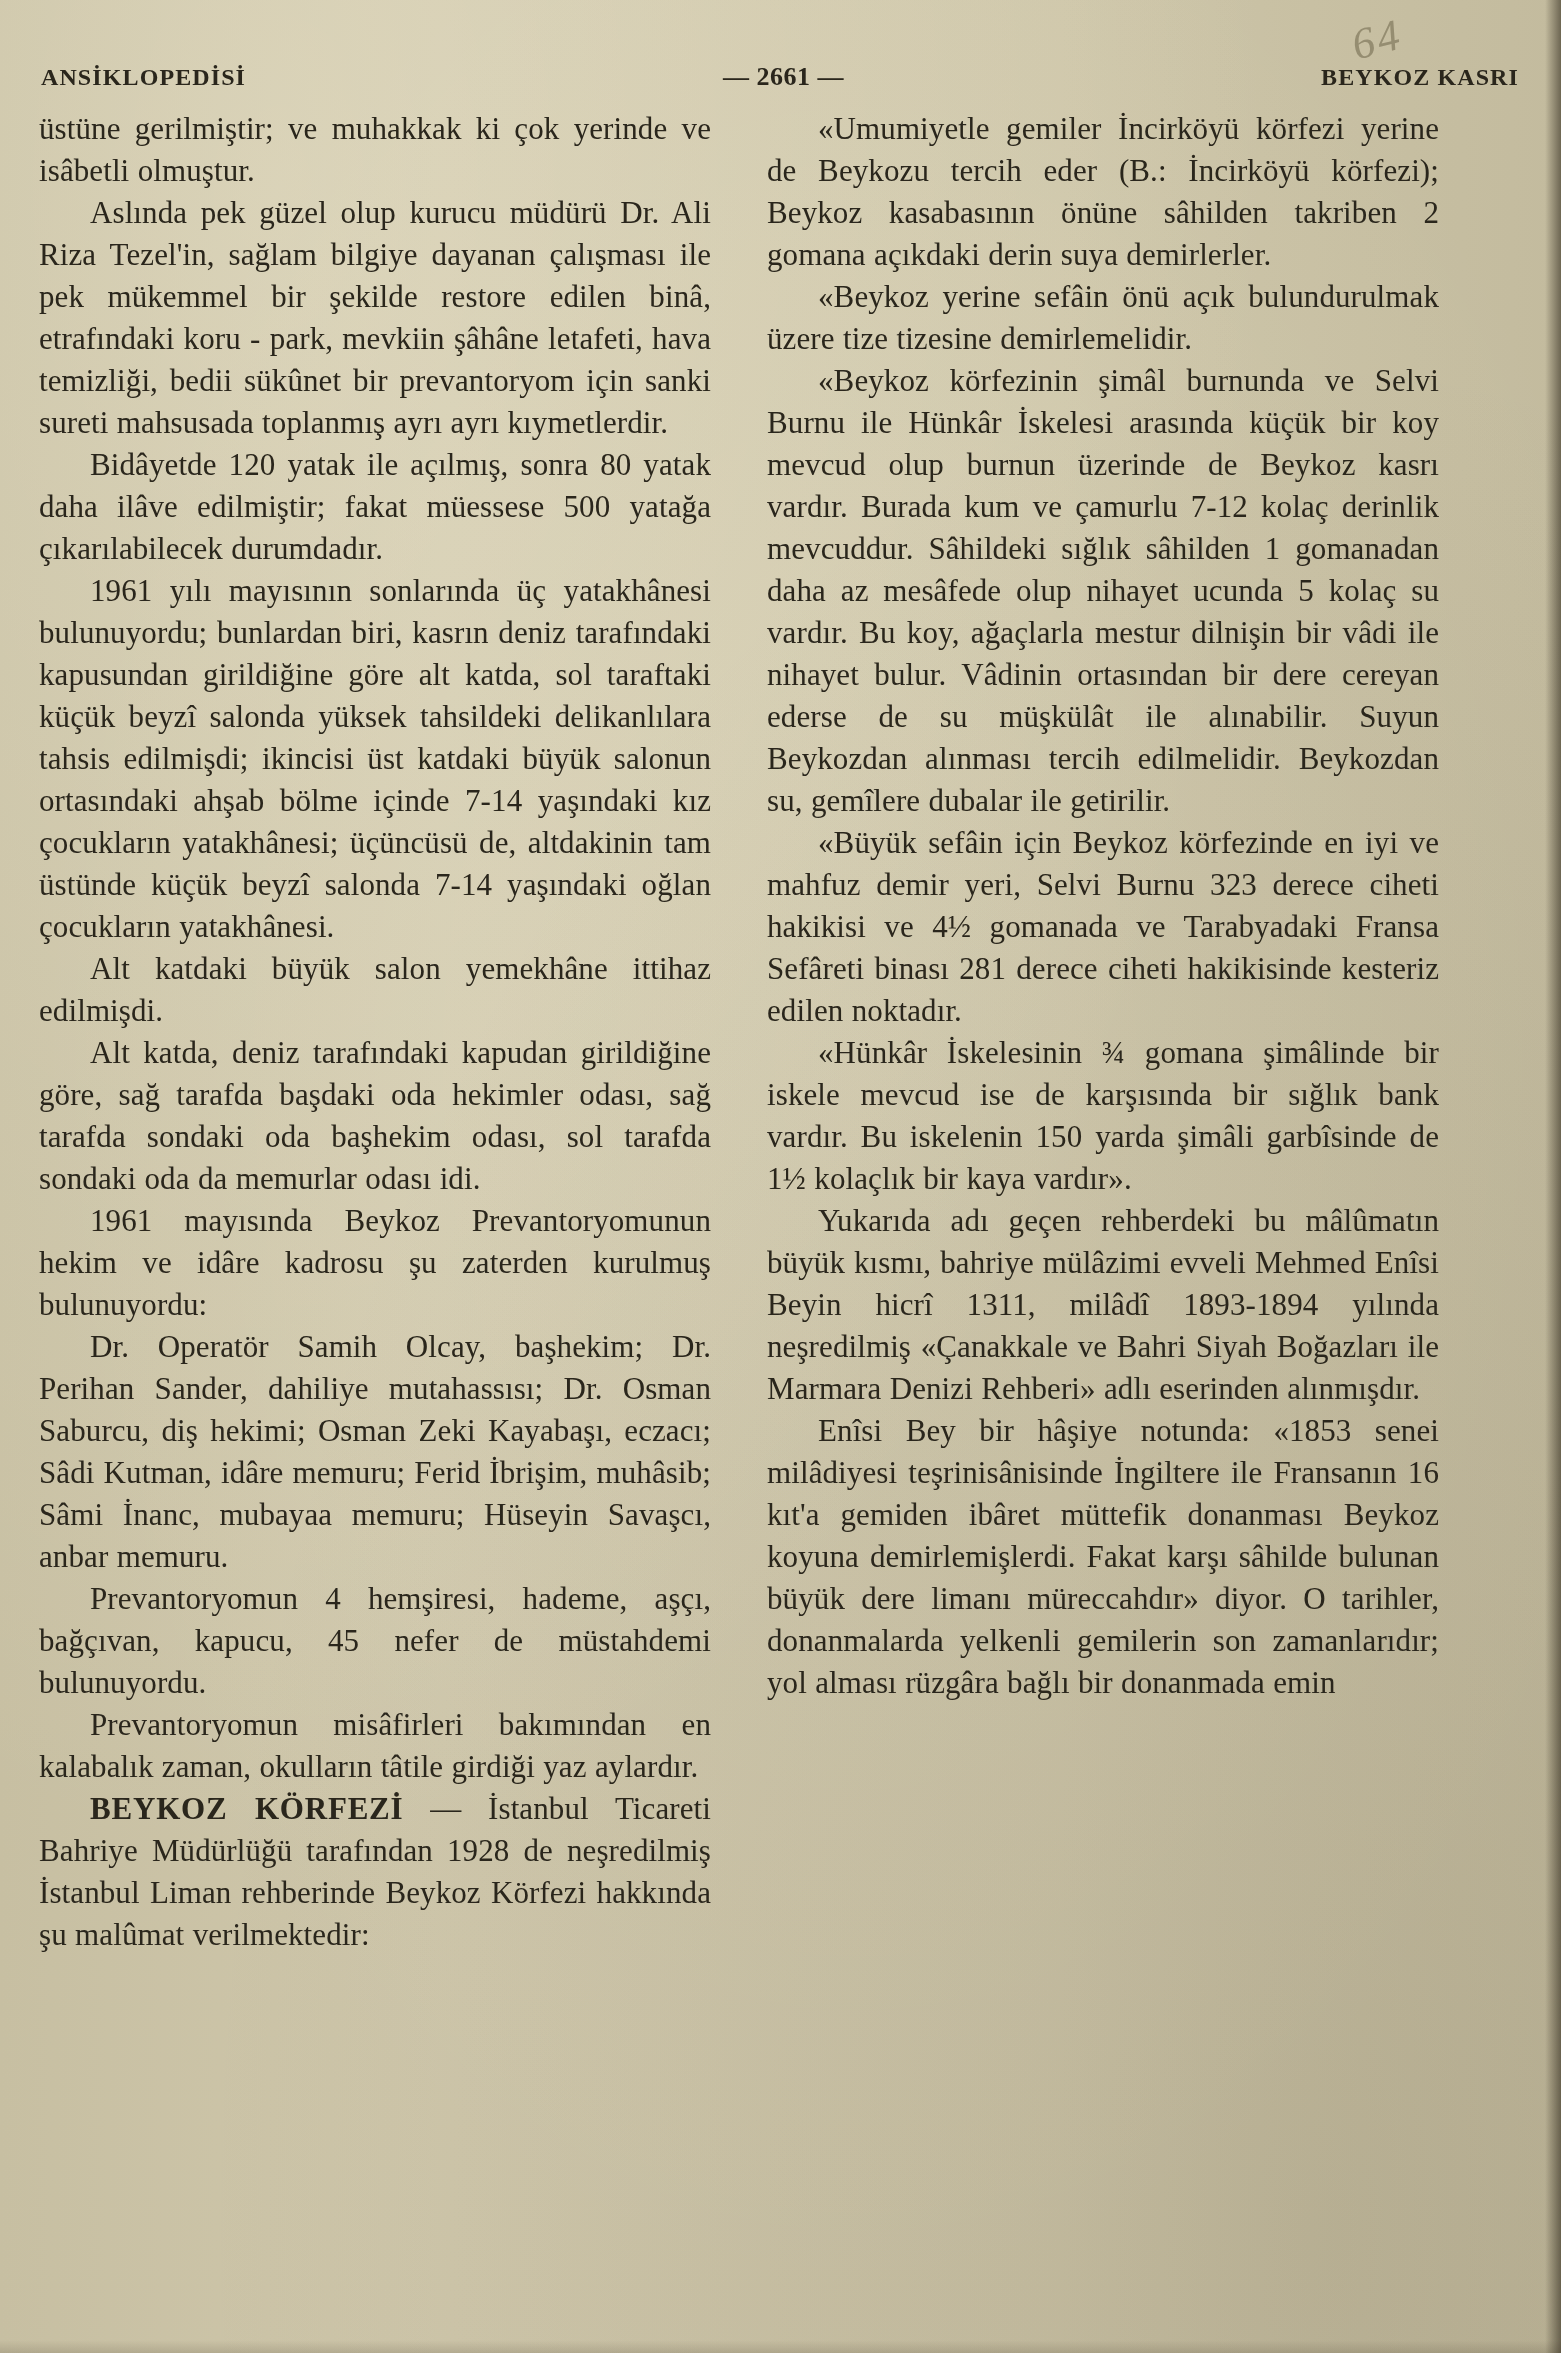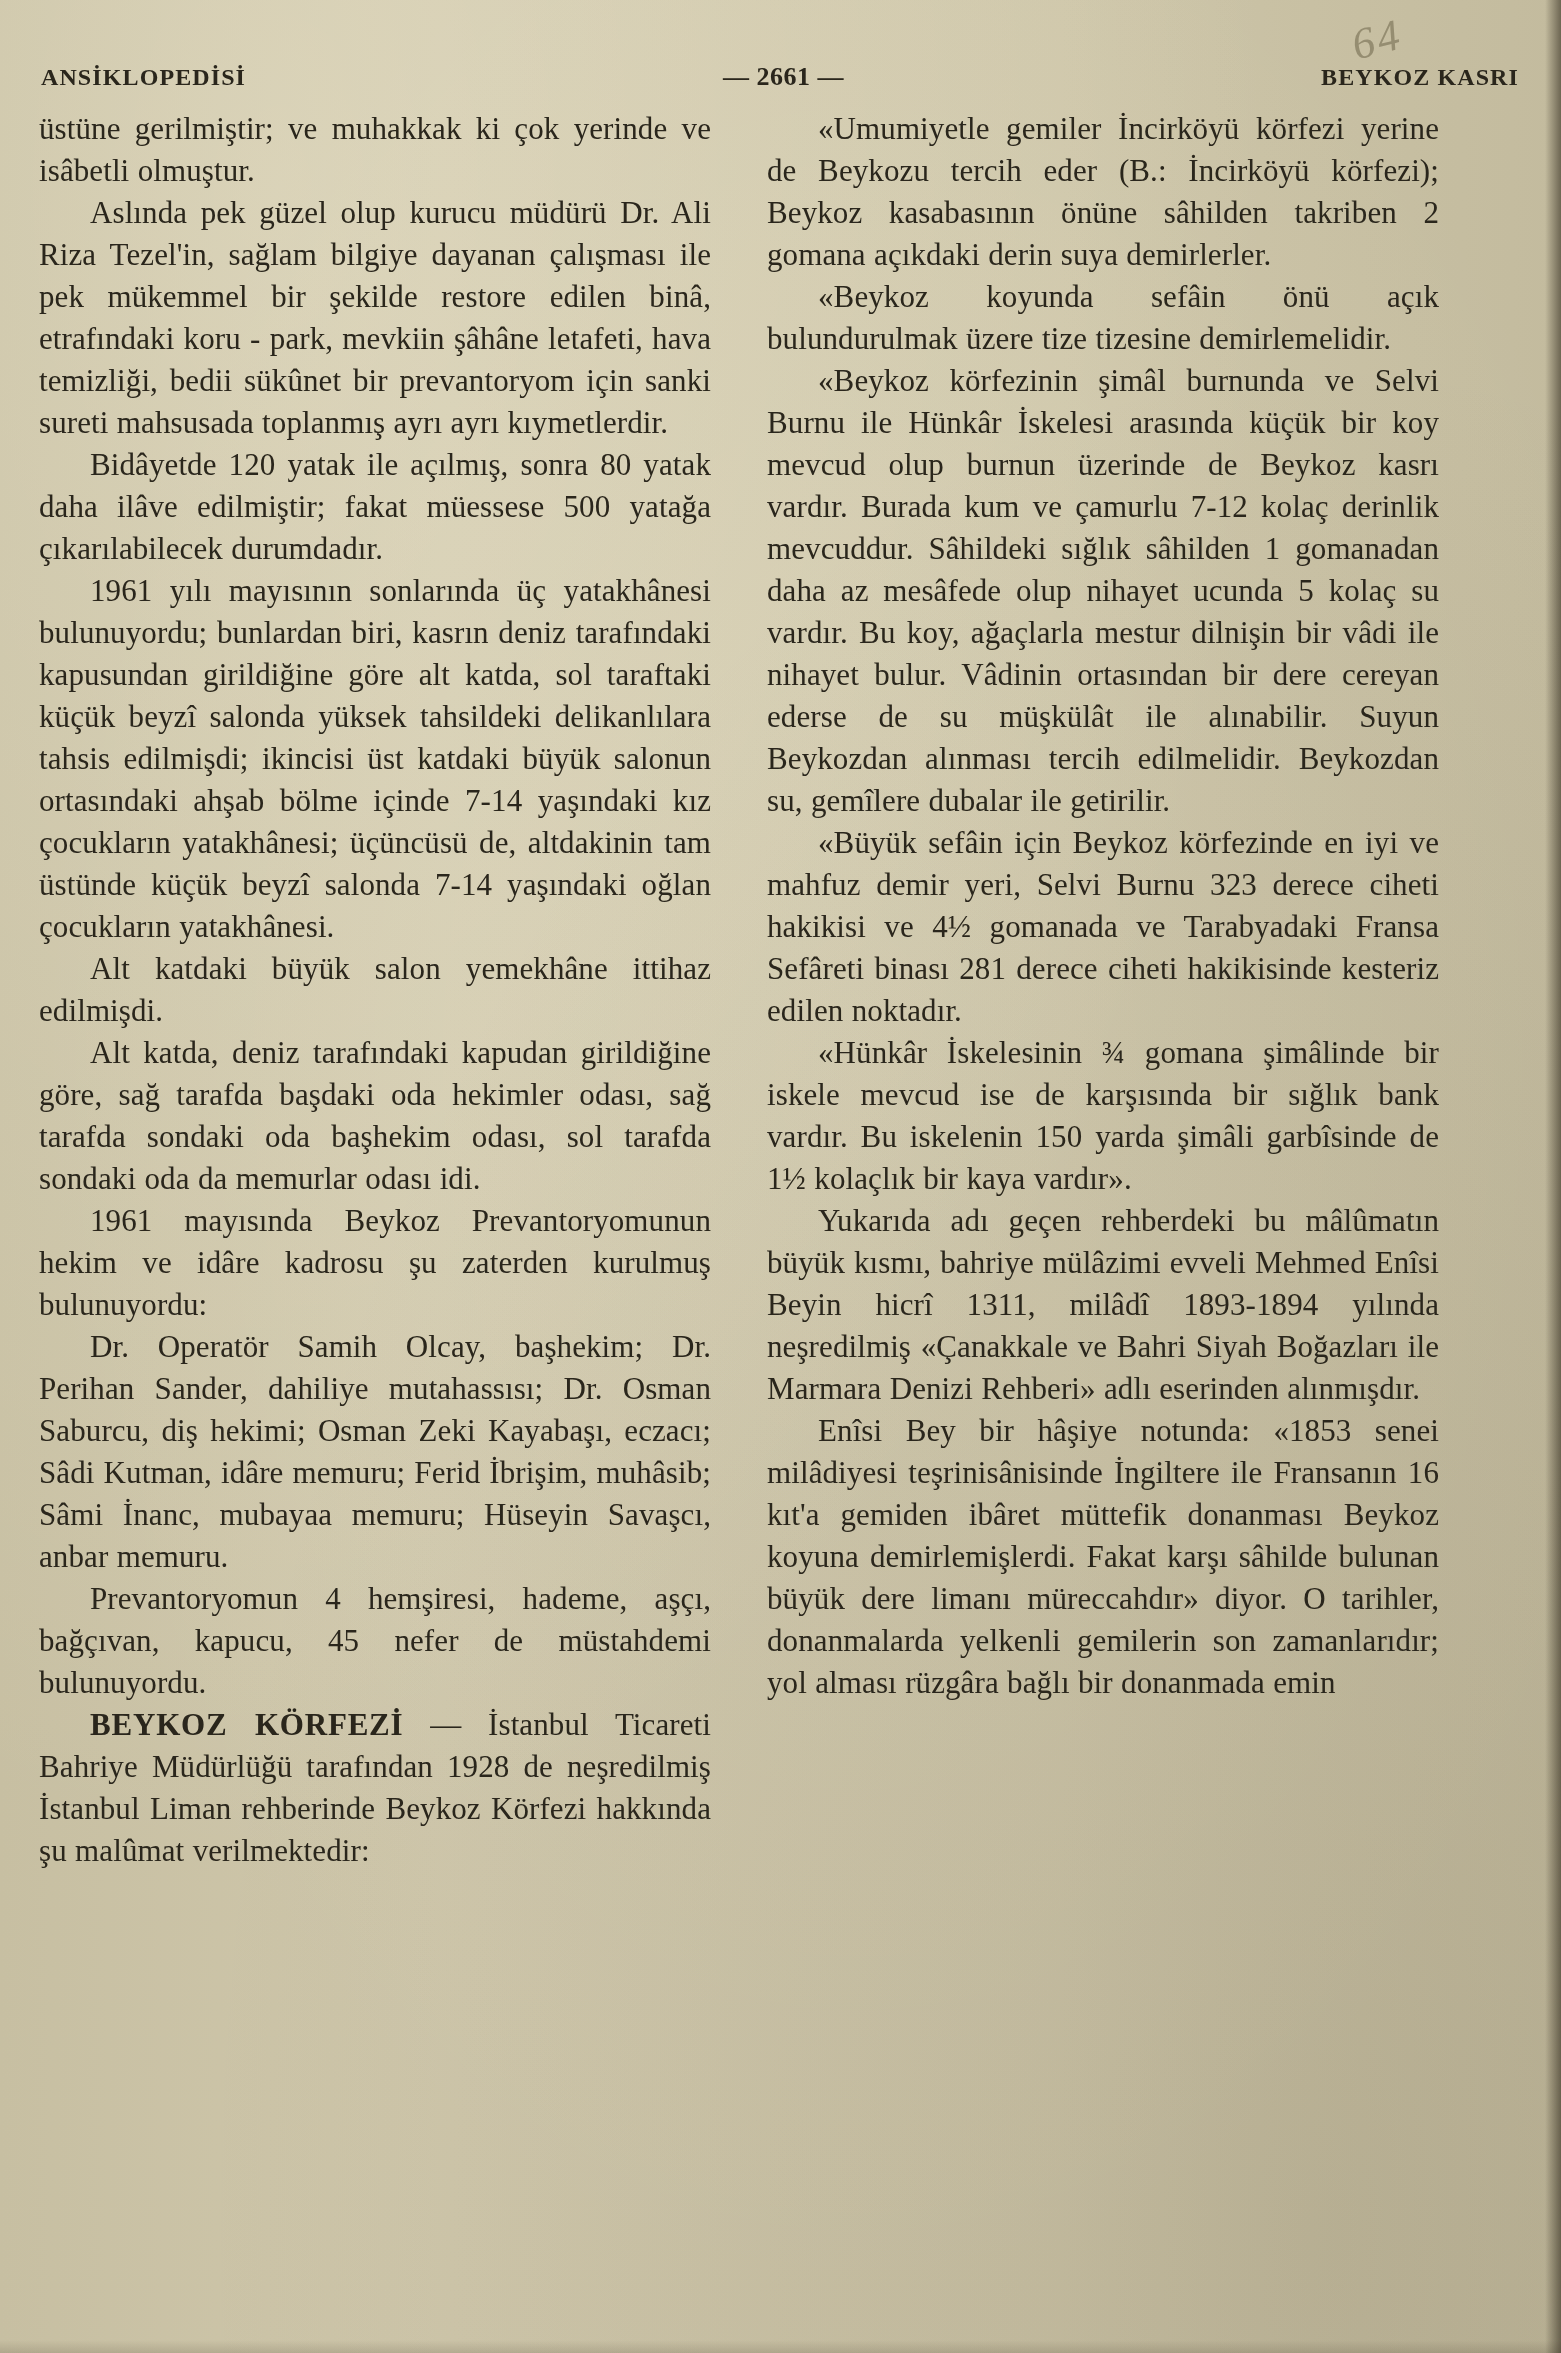--- a/index.html
+++ b/index.html
@@ -92,25 +92,26 @@
     <div class="col" id="col-left">
         <p>üstüne gerilmiştir; ve muhakkak ki çok yerinde ve isâbetli olmuştur.</p>
         <p class="indent">Aslında pek güzel olup kurucu müdürü Dr. Ali Riza Tezel'in, sağlam bilgiye dayanan çalışması ile pek mükemmel bir şekilde restore edilen binâ, etrafındaki koru - park, mevkiin şâhâne letafeti, hava temizliği, bedii sükûnet bir prevantoryom için sanki sureti mahsusada toplanmış ayrı ayrı kıymetlerdir.</p>
         <p class="indent">Bidâyetde 120 yatak ile açılmış, sonra 80 yatak daha ilâve edilmiştir; fakat müessese 500 yatağa çıkarılabilecek durumdadır.</p>
         <p class="indent">1961 yılı mayısının sonlarında üç yatakhânesi bulunuyordu; bunlardan biri, kasrın deniz tarafındaki kapusundan girildiğine göre alt katda, sol taraftaki küçük beyzî salonda yüksek tahsildeki delikanlılara tahsis edilmişdi; ikincisi üst katdaki büyük salonun ortasındaki ahşab bölme içinde 7-14 yaşındaki kız çocukların yatakhânesi; üçüncüsü de, altdakinin tam üstünde küçük beyzî salonda 7-14 yaşındaki oğlan çocukların yatakhânesi.</p>
         <p class="indent">Alt katdaki büyük salon yemekhâne ittihaz edilmişdi.</p>
         <p class="indent">Alt katda, deniz tarafındaki kapudan girildiğine göre, sağ tarafda başdaki oda hekimler odası, sağ tarafda sondaki oda başhekim odası, sol tarafda sondaki oda da memurlar odası idi.</p>
         <p class="indent">1961 mayısında Beykoz Prevantoryomunun hekim ve idâre kadrosu şu zaterden kurulmuş bulunuyordu:</p>
         <p class="indent">Dr. Operatör Samih Olcay, başhekim; Dr. Perihan Sander, dahiliye mutahassısı; Dr. Osman Saburcu, diş hekimi; Osman Zeki Kayabaşı, eczacı; Sâdi Kutman, idâre memuru; Ferid İbrişim, muhâsib; Sâmi İnanc, mubayaa memuru; Hüseyin Savaşcı, anbar memuru.</p>
         <p class="indent">Prevantoryomun 4 hemşiresi, hademe, aşçı, bağçıvan, kapucu, 45 nefer de müstahdemi bulunuyordu.</p>
+        <p class="indent">Prevantoryomun misâfirleri bakımından en kalabalık zaman, okulların tâtile girdiği yaz aylardır.</p>
         <p class="indent"><b class="entry">BEYKOZ KÖRFEZİ</b> — İstanbul Ticareti Bahriye Müdürlüğü tarafından 1928 de neşredilmiş İstanbul Liman rehberinde Beykoz Körfezi hakkında şu malûmat verilmektedir:</p>
       </div>
     <div class="col" id="col-right">
         <p class="indent">«Umumiyetle gemiler İncirköyü körfezi yerine de Beykozu tercih eder (B.: İncirköyü körfezi); Beykoz kasabasının önüne sâhilden takriben 2 gomana açıkdaki derin suya demirlerler.</p>
-        <p class="indent">«Beykoz koyunda sefâin önü açık bulundurulmak üzere tize tizesine demirlemelidir.</p>
+        <p class="indent">«Beykoz yerine sefâin önü açık bulundurulmak üzere tize tizesine demirlemelidir.</p>
         <p class="indent">«Beykoz körfezinin şimâl burnunda ve Selvi Burnu ile Hünkâr İskelesi arasında küçük bir koy mevcud olup burnun üzerinde de Beykoz kasrı vardır. Burada kum ve çamurlu 7-12 kolaç derinlik mevcuddur. Sâhildeki sığlık sâhilden 1 gomanadan daha az mesâfede olup nihayet ucunda 5 kolaç su vardır. Bu koy, ağaçlarla mestur dilnişin bir vâdi ile nihayet bulur. Vâdinin ortasından bir dere cereyan ederse de su müşkülât ile alınabilir. Suyun Beykozdan alınması tercih edilmelidir. Beykozdan su, gemîlere dubalar ile getirilir.</p>
         <p class="indent">«Büyük sefâin için Beykoz körfezinde en iyi ve mahfuz demir yeri, Selvi Burnu 323 derece ciheti hakikisi ve 4½ gomanada ve Tarabyadaki Fransa Sefâreti binası 281 derece ciheti hakikisinde kesteriz edilen noktadır.</p>
         <p class="indent">«Hünkâr İskelesinin ¾ gomana şimâlinde bir iskele mevcud ise de karşısında bir sığlık bank vardır. Bu iskelenin 150 yarda şimâli garbîsinde de 1½ kolaçlık bir kaya vardır».</p>
         <p class="indent">Yukarıda adı geçen rehberdeki bu mâlûmatın büyük kısmı, bahriye mülâzimi evveli Mehmed Enîsi Beyin hicrî 1311, milâdî 1893-1894 yılında neşredilmiş «Çanakkale ve Bahri Siyah Boğazları ile Marmara Denizi Rehberi» adlı eserinden alınmışdır.</p>
         <p class="indent">Enîsi Bey bir hâşiye notunda: «1853 senei milâdiyesi teşrinisânisinde İngiltere ile Fransanın 16 kıt'a gemiden ibâret müttefik donanması Beykoz koyuna demirlemişlerdi. Fakat karşı sâhilde bulunan büyük dere limanı müreccahdır» diyor. O tarihler, donanmalarda yelkenli gemilerin son zamanlarıdır; yol alması rüzgâra bağlı bir donanmada emin</p>
       </div>
   </div>
 
 </div>
 

